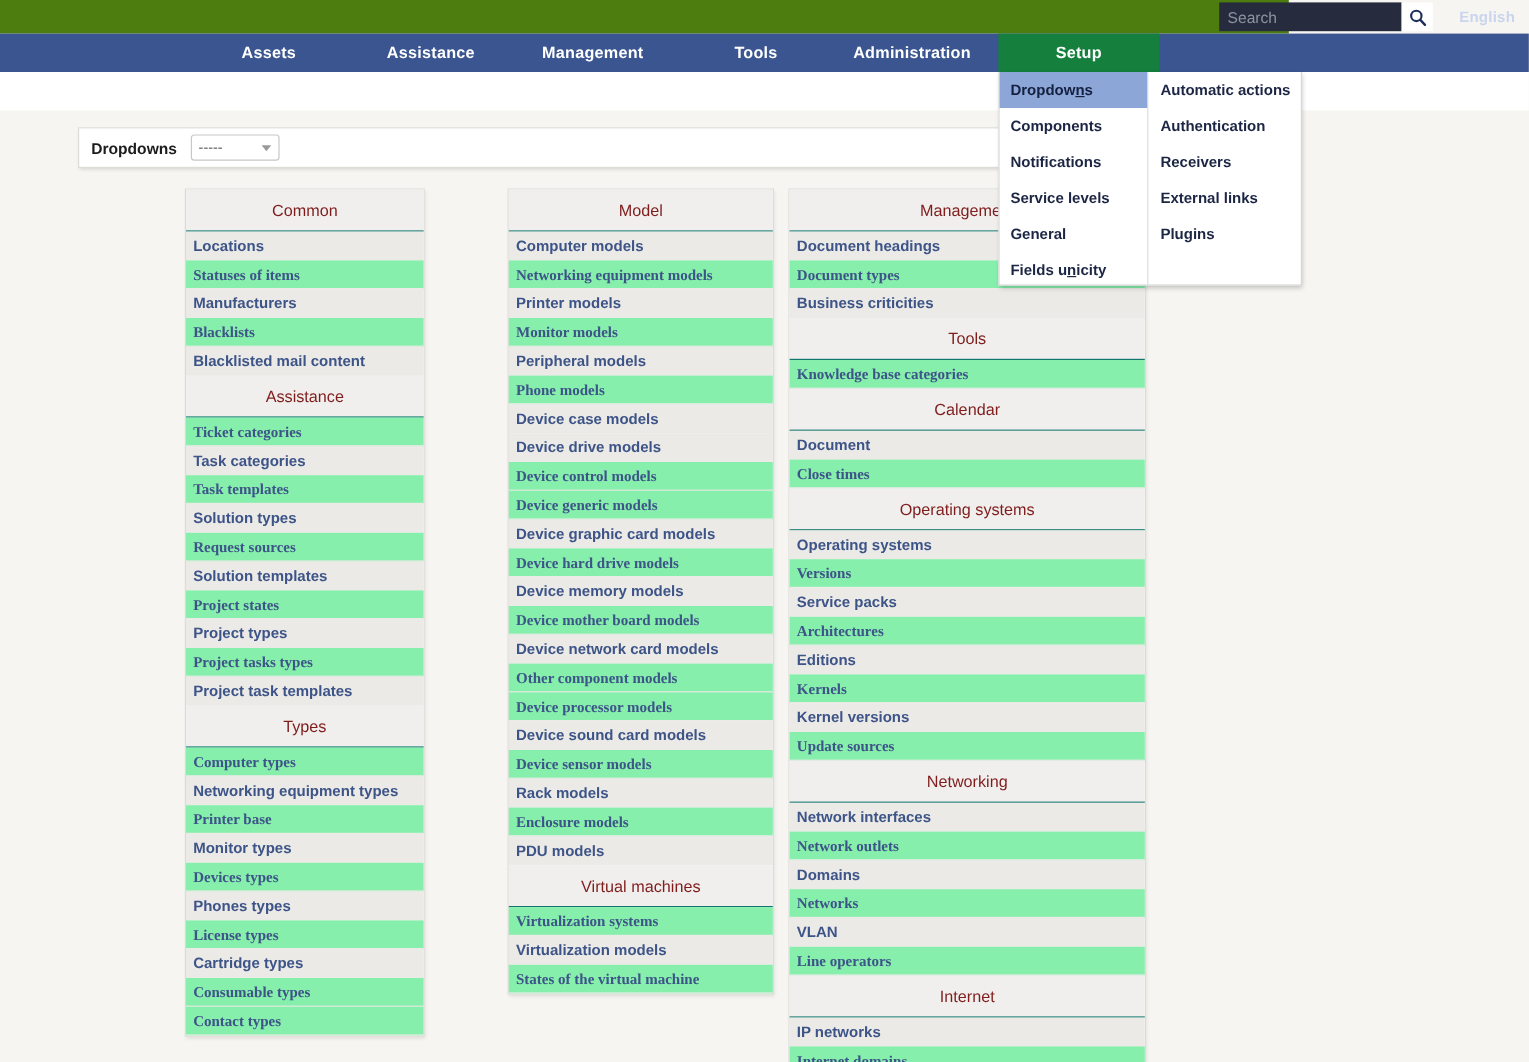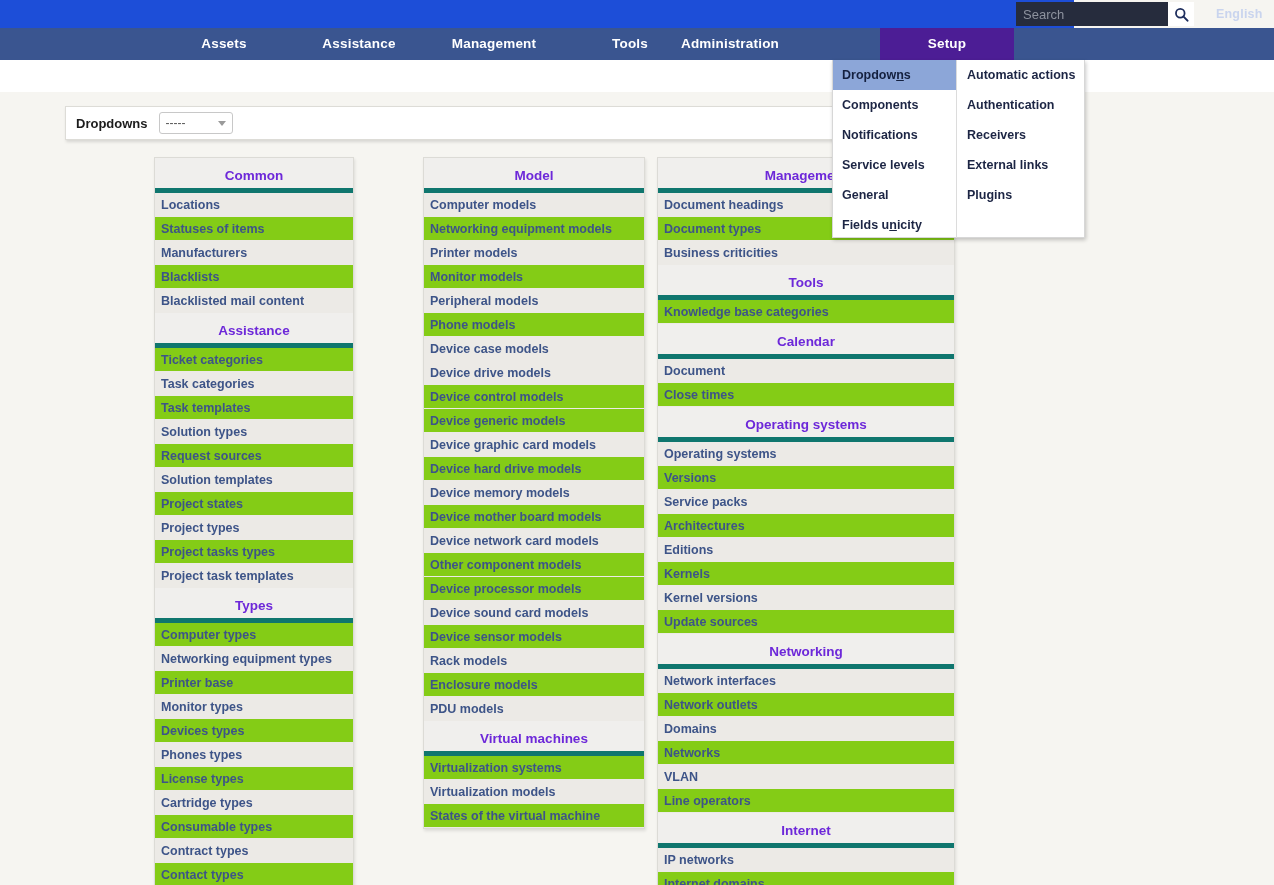--- a/index.html
+++ b/index.html
@@ -10,21 +10,21 @@
     overflow: hidden;
     background: #f6f5f1;
     font-family: "Liberation Sans", sans-serif;
   }
 
   
   .topbar {
     position: absolute;
     top: 0; left: 0;
     width: 1074px; height: 28px;
-    background: #1d4ed8;
+    background: #4d7c0f;
   }
   .search-wrap {
     position: absolute;
     top: 0px; left: 1016px;
     display: flex;
     align-items: center;
     height: 28px;
   }
   .search-input {
     width: 152px;
@@ -71,23 +71,22 @@
     line-height: 32px;
     color: #ffffff;
     font-size: 13.5px;
     font-weight: bold;
     text-align: center;
     cursor: pointer;
     white-space: nowrap;
     letter-spacing: .2px;
   }
   .nav-item.active {
-    background: #4c1d95;
+    background: #15803d;
     color: #ffffff;
-    margin-left: 48px;
   }
 
   
   .subbar {
     position: absolute;
     top: 60px; left: 0;
     width: 1274px; height: 32px;
     background: #ffffff;
   }
 
@@ -174,38 +173,38 @@
   }
   #col-0 { left: 154px; top: 157px; width: 200px; }
   #col-1 { left: 423px; top: 157px; width: 222px; }
   #col-2 { left: 657px; top: 157px; width: 298px; }
 
   .sec-head {
     height: 35px;
     line-height: 35px;
     text-align: center;
     font-size: 13.5px;
-    font-weight: bold;
-    color: #6d28d9;
+    font-weight: normal;
+    color: #7f1d1d;
     background: #f0efed;
-    border-bottom: 5px solid #0f766e;
+    border-bottom: 1px solid #0f766e;
   }
   .row {
     height: 24px;
     line-height: 24px;
     padding-left: 6px;
     font-size: 12.5px;
     font-weight: bold;
     color: #3d5488;
     white-space: nowrap;
     cursor: pointer;
     border-bottom: 1px solid #eceae6;
   }
   .row.alt { background: #eceae6; }
-  .row.plain { background: #84cc16; }
+  .row.plain { background: #86efac; font-family: Liberation Serif, serif; }
 </style>
 </head>
 <body>
 
 <div class="topbar">
   <div class="search-wrap">
     <input class="search-input" type="text" placeholder="Search" style="">
     <button class="search-btn">
       <svg width="15" height="15" viewBox="0 0 16 16">
         <circle cx="6.7" cy="6.7" r="4.6" fill="none" stroke="#1d2d5c" stroke-width="1.9"></circle>
@@ -214,21 +213,21 @@
     </button>
     <a class="lang-link" href="#">English</a>
   </div>
 </div>
 
 <div class="nav">
     <div class="nav-item" style="left: 160px; width: 128px;">Assets</div>
     <div class="nav-item" style="left: 295px; width: 128px;">Assistance</div>
     <div class="nav-item" style="left: 430px; width: 128px;">Management</div>
     <div class="nav-item" style="left: 570px; width: 120px;">Tools</div>
-    <div class="nav-item" style="left: 660px; width: 140px;">Administration</div>
+    <div class="nav-item" style="left: 690px; width: 140px;">Administration</div>
     <div class="nav-item active" style="left: 832px; width: 134px;">Setup</div>
   </div>
 
 <div class="subbar"></div>
 
 <div class="menu">
   <div class="menu-col left" id="menu-left">
       <div class="menu-item active">Dropdow<u>n</u>s</div>
       <div class="menu-item">Components</div>
       <div class="menu-item">Notifications</div>
@@ -274,21 +273,20 @@
     <div class="sec-head">Types</div>
     <div class="row plain">Computer types</div>
     <div class="row alt">Networking equipment types</div>
     <div class="row plain">Printer base</div>
     <div class="row alt">Monitor types</div>
     <div class="row plain">Devices types</div>
     <div class="row alt">Phones types</div>
     <div class="row plain">License types</div>
     <div class="row alt">Cartridge types</div>
     <div class="row plain">Consumable types</div>
-    <div class="row alt">Contract types</div>
     <div class="row plain">Contact types</div>
   </div>
 <div class="col" id="col-1">
     <div class="sec-head">Model</div>
     <div class="row alt">Computer models</div>
     <div class="row plain">Networking equipment models</div>
     <div class="row alt">Printer models</div>
     <div class="row plain">Monitor models</div>
     <div class="row alt">Peripheral models</div>
     <div class="row plain">Phone models</div>

